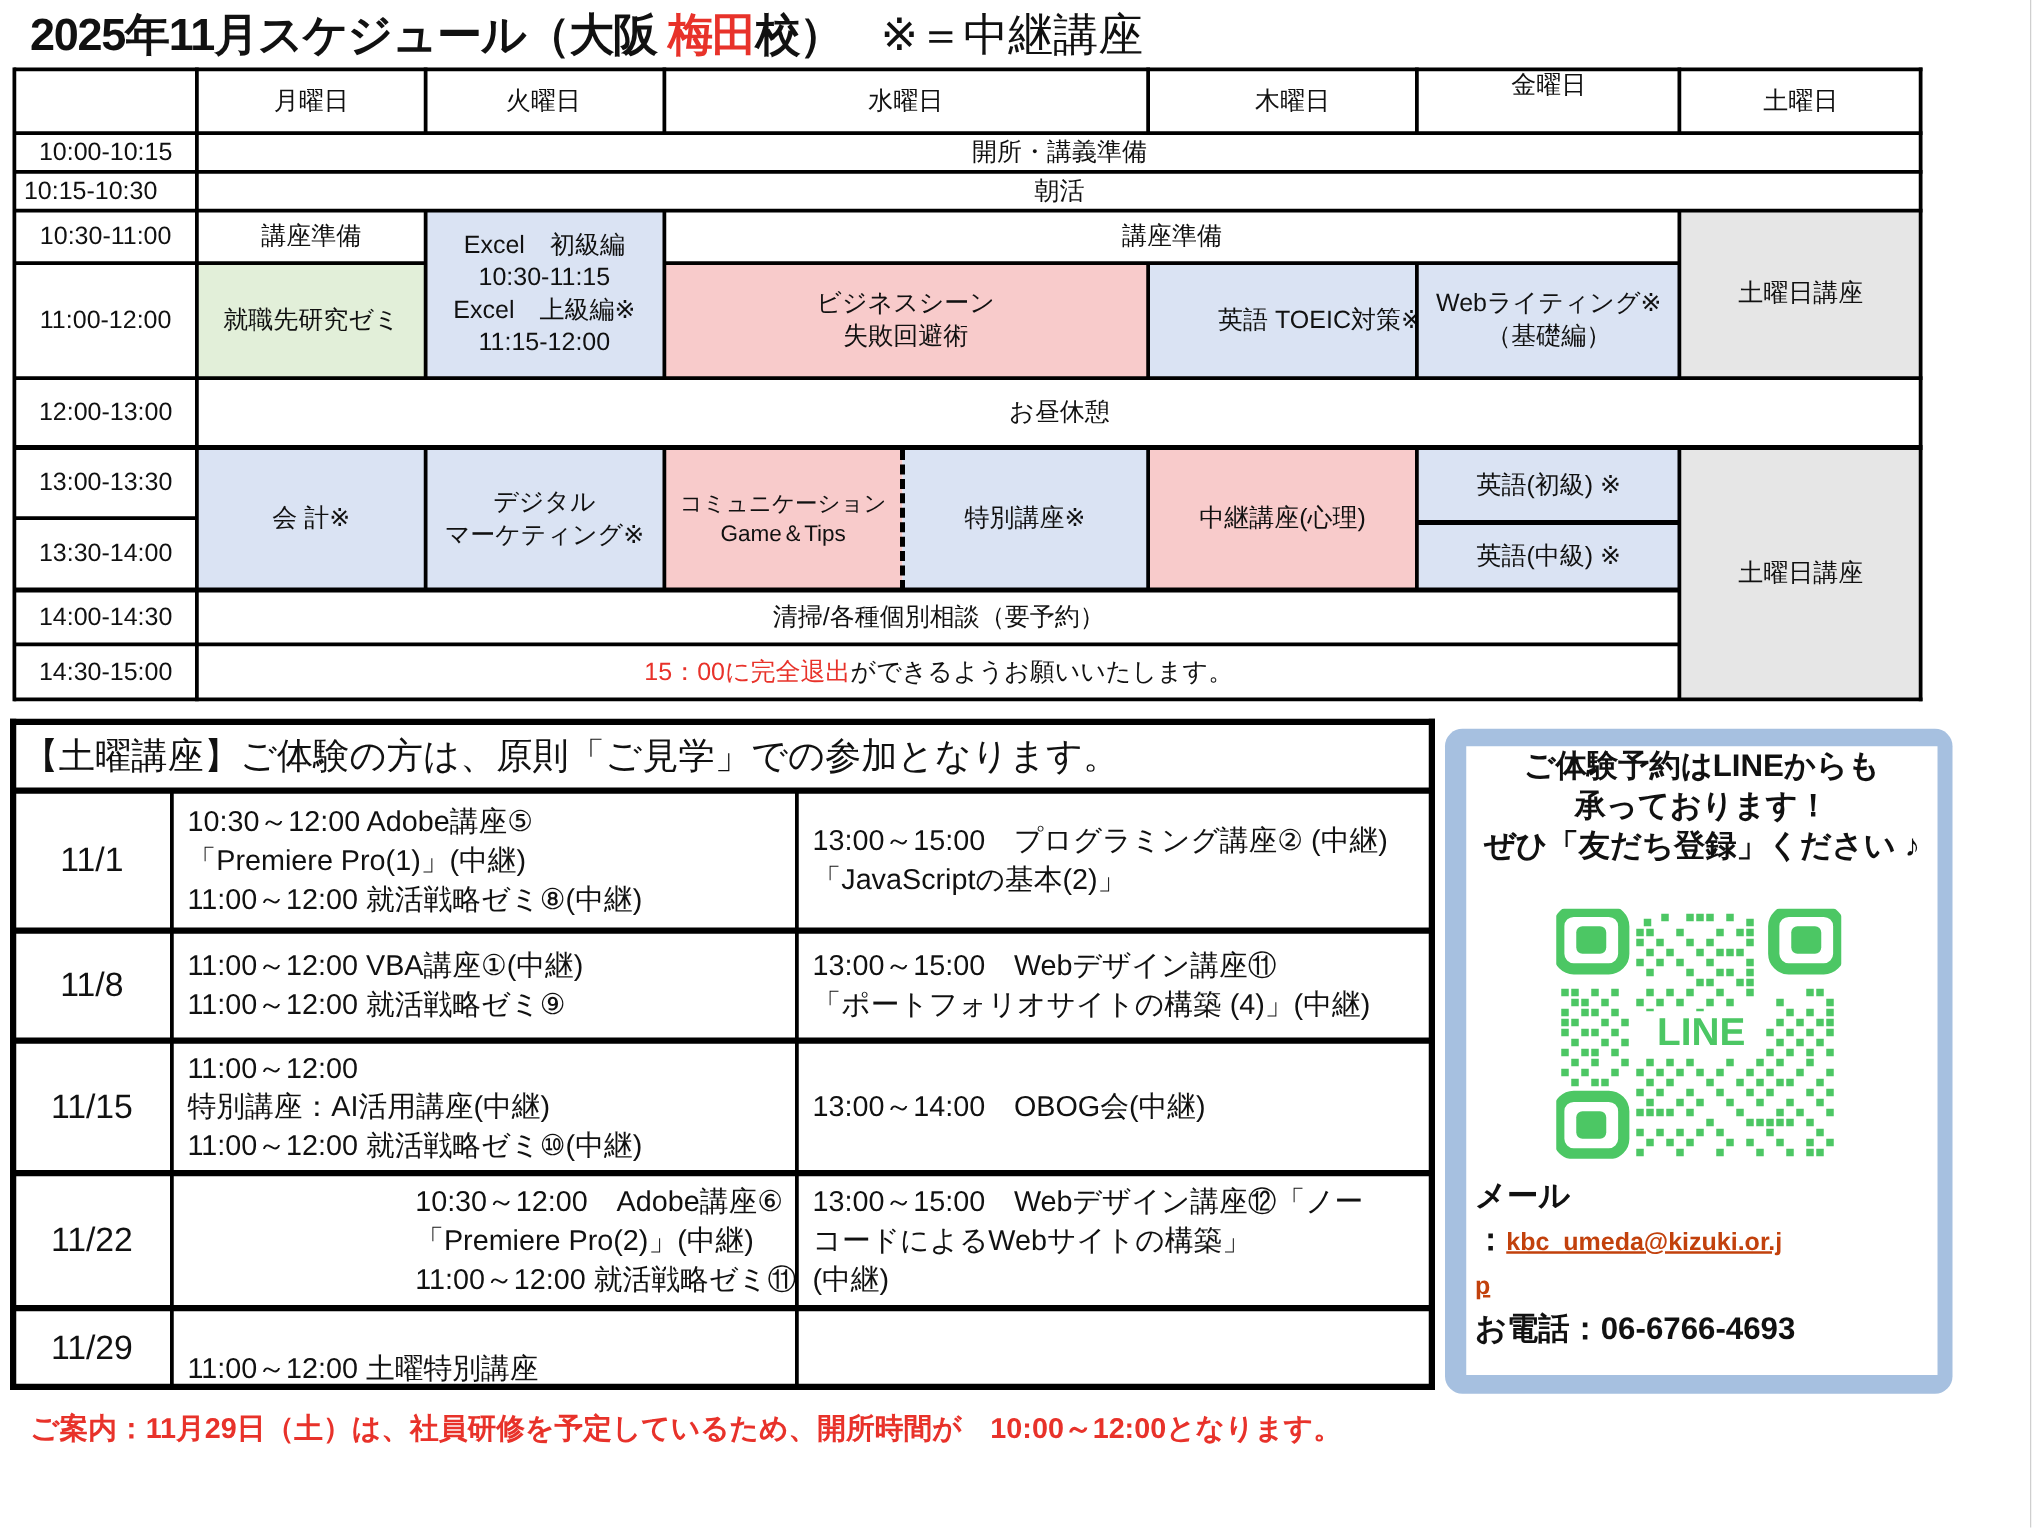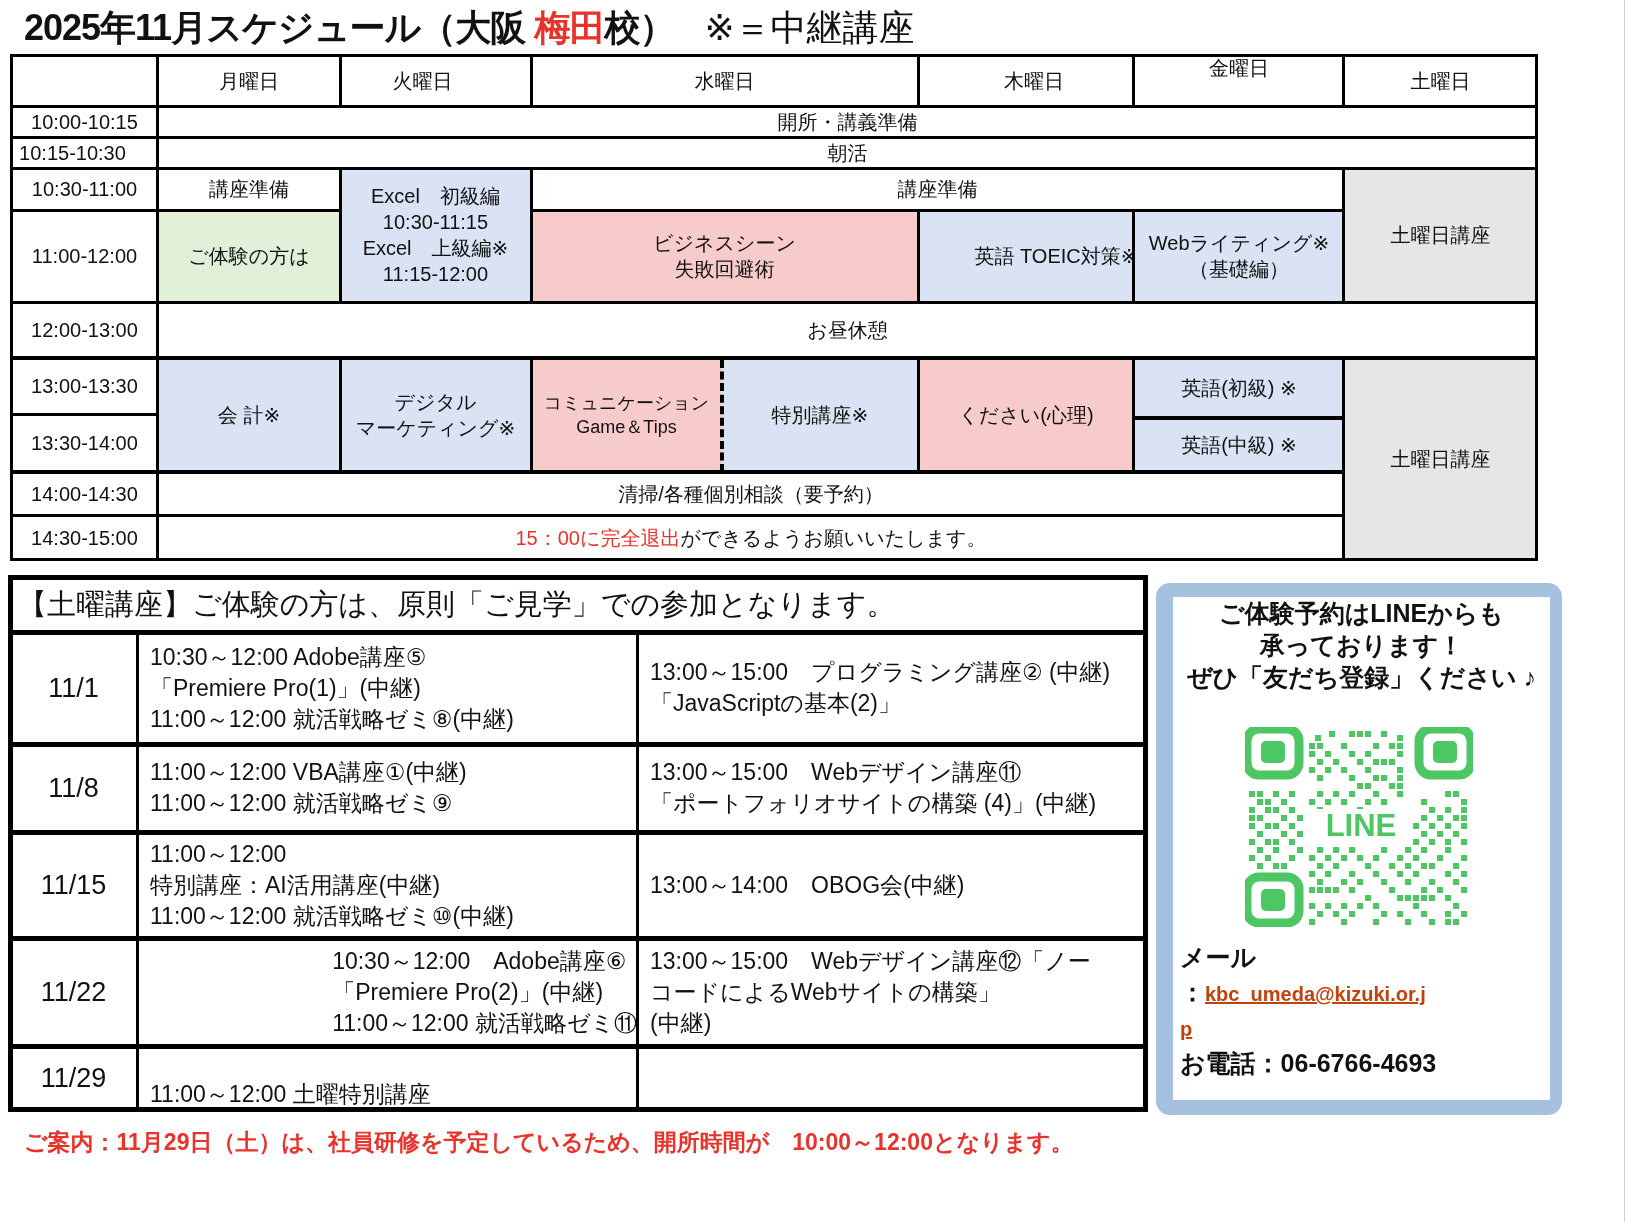--- a/index.html
+++ b/index.html
@@ -60,45 +60,45 @@
 </head>
 <body>
 
 <div class="abs title">
   <span>2025年11月スケジュール（大阪 </span><span class="red">梅田</span><span>校）</span><span class="note">※＝中継講座</span>
 </div>
 
 <div class="abs" style="left:11px;top:55px;width:1526px;height:505px;">
 </div>
 
-<div class="cell bg-green" style="left:158px;top:210px;width:182px;height:92px;"><span>ご体験の方は</span></div>
+<div class="cell bg-green" style="left:158px;top:210px;width:182px;height:92px;"><span>就職先研究ゼミ</span></div>
 <div class="cell bg-blue" style="left:340px;top:168px;width:191px;height:134px;line-height:26px;"><span>Excel　初級編
 10:30-11:15
 Excel　上級編※
 11:15-12:00</span></div>
 <div class="cell bg-pink" style="left:531px;top:210px;width:387px;height:92px;"><span>ビジネスシーン
 失敗回避術</span></div>
 <div class="cell bg-blue" style="left:918px;top:210px;width:256px;height:92px;padding-left:20px;"><span>英語 TOEIC対策※</span></div>
 <div class="cell bg-blue" style="left:1134px;top:210px;width:210px;height:92px;"><span>Webライティング※
 （基礎編）</span></div>
 <div class="cell bg-gray" style="left:1344px;top:168px;width:193px;height:134px;"><span>土曜日講座</span></div>
 
 <div class="cell bg-blue" style="left:158px;top:358px;width:182px;height:114px;"><span>会 計※</span></div>
 <div class="cell bg-blue" style="left:340px;top:358px;width:191px;height:114px;"><span>デジタル
 マーケティング※</span></div>
 <div class="cell bg-pink" style="left:531px;top:358px;width:191px;height:114px;font-size:18px;line-height:24px;"><span>コミュニケーション
 Game＆Tips</span></div>
 <div class="cell bg-blue" style="left:722px;top:358px;width:196px;height:114px;"><span>特別講座※</span></div>
-<div class="cell bg-pink" style="left:918px;top:358px;width:216px;height:114px;"><span>ください(心理)</span></div>
+<div class="cell bg-pink" style="left:918px;top:358px;width:216px;height:114px;"><span>中継講座(心理)</span></div>
 <div class="cell bg-blue" style="left:1134px;top:358px;width:210px;height:60px;"><span>英語(初級) ※</span></div>
 <div class="cell bg-blue" style="left:1134px;top:418px;width:210px;height:54px;"><span>英語(中級) ※</span></div>
 <div class="cell bg-gray" style="left:1344px;top:358px;width:193px;height:202px;"><span>土曜日講座</span></div>
 
 <div class="cell" style="left:158px;top:55px;width:182px;height:51px;"><span>月曜日</span></div>
-<div class="cell" style="left:327px;top:55px;width:191px;height:51px;"><span>火曜日</span></div>
+<div class="cell" style="left:339px;top:55px;width:191px;height:51px;"><span>火曜日</span></div>
 <div class="cell" style="left:531px;top:55px;width:387px;height:51px;"><span>水曜日</span></div>
 <div class="cell" style="left:918px;top:55px;width:216px;height:51px;padding-left:16px;"><span>木曜日</span></div>
 <div class="cell" style="left:1134px;top:42px;width:210px;height:51px;"><span>金曜日</span></div>
 <div class="cell" style="left:1344px;top:55px;width:193px;height:51px;"><span>土曜日</span></div>
 
 <div class="cell" style="left:11px;top:106px;width:147px;height:31px;"><span>10:00-10:15</span></div>
 <div class="cell" style="left:11px;top:137px;width:123px;height:31px;"><span>10:15-10:30</span></div>
 <div class="cell" style="left:11px;top:168px;width:147px;height:42px;"><span>10:30-11:00</span></div>
 <div class="cell" style="left:11px;top:210px;width:147px;height:92px;"><span>11:00-12:00</span></div>
 <div class="cell" style="left:11px;top:302px;width:147px;height:56px;"><span>12:00-13:00</span></div>

